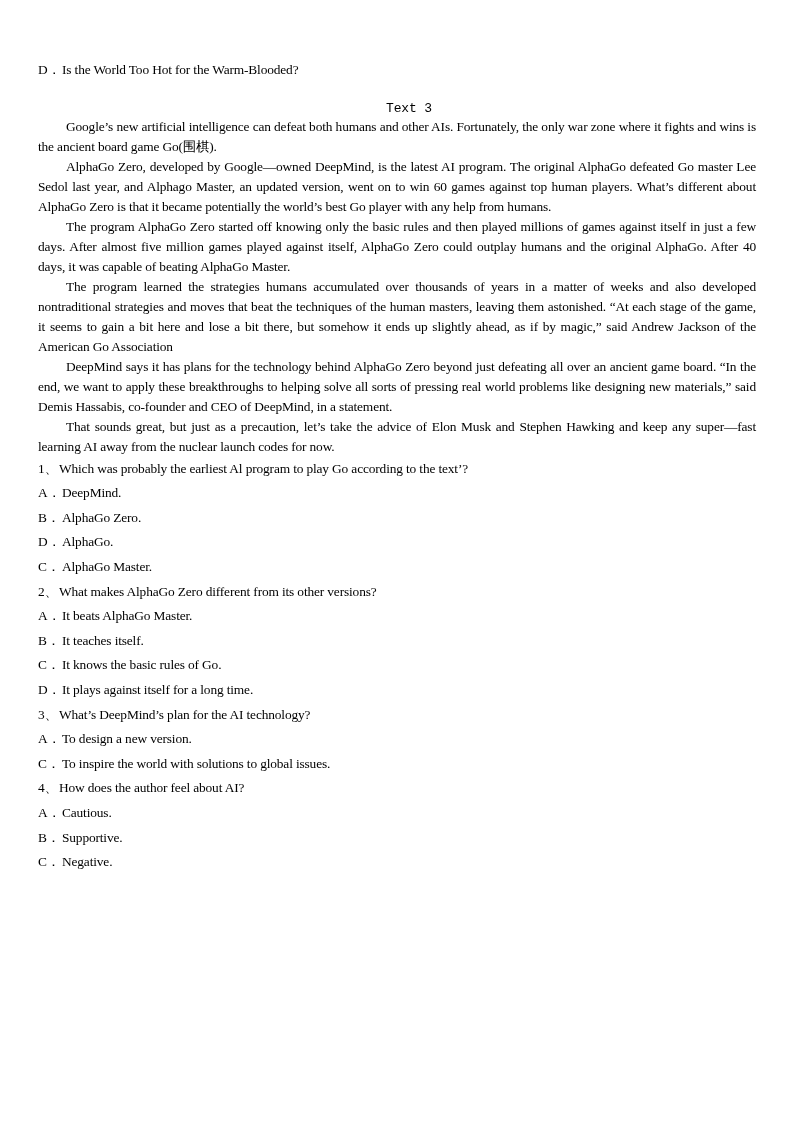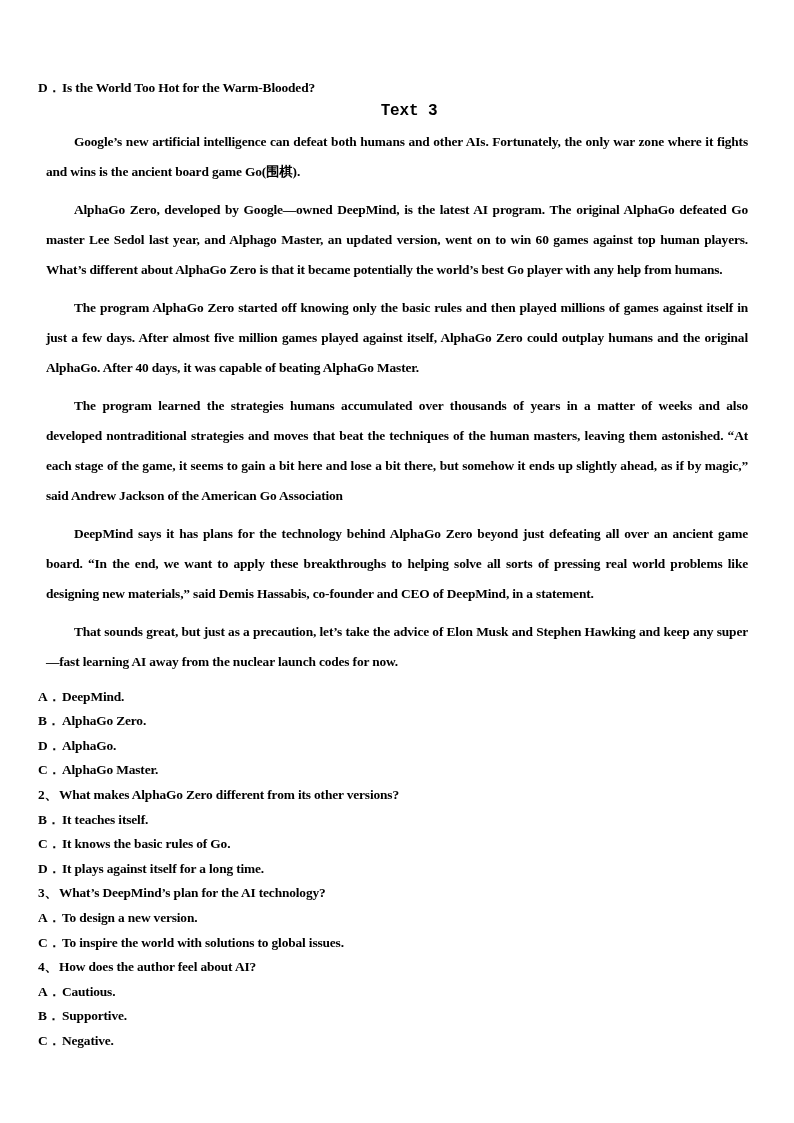--- a/index.html
+++ b/index.html
@@ -13,43 +13,42 @@
     position: relative;
     overflow: hidden;
     color: #000000;
     font-family: "Liberation Serif", "DejaVu Serif", serif;
     font-size: 13.4px;
     letter-spacing: -0.15px;
   }
   .page {
     position: absolute;
     left: 38px;
-    top: 76px;
+    top: 58px;
     width: 718px;
-    font-weight: bold;
   }
   .line {
     line-height: 24.6px;
     white-space: nowrap;
   }
   .para {
-    line-height: 30px;
+    line-height: 20px;
     text-indent: 28px;
     text-align: justify;
-    margin: 8px;
+    margin: 0;
   }
   .para.noindent {
     text-indent: 0;
   }
   .title {
     text-align: center;
     font-family: "Liberation Mono", "DejaVu Sans Mono", monospace;
-    font-size: 16px;
+    font-size: 13px;
     line-height: 16px;
-    margin-top: 2px;
+    margin-top: 18px;
     padding-left: 24px;
   }
   .opt-letter {
     display: inline-block;
     width: 24px;
   }
   .q-num {
     display: inline-block;
     width: 21px;
   }
@@ -66,30 +65,34 @@
   <div class="title">Text 3</div>
 
   <p class="para">Google’s new artificial intelligence can defeat both humans and other AIs. Fortunately, the only war zone where it fights and wins is the ancient board game Go(围棋).</p>
   <p class="para">AlphaGo Zero, developed by Google—owned DeepMind, is the latest AI program. The original AlphaGo defeated Go master Lee Sedol last year, and Alphago Master, an updated version, went on to win 60 games against top human players. What’s different about AlphaGo Zero is that it became potentially the world’s best Go player with any help from humans.</p>
   <p class="para">The program AlphaGo Zero started off knowing only the basic rules and then played millions of games against itself in just a few days. After almost five million games played against itself, AlphaGo Zero could outplay humans and the original AlphaGo. After 40 days, it was capable of beating AlphaGo Master.</p>
   <p class="para">The program learned the strategies humans accumulated over thousands of years in a matter of weeks and also developed nontraditional strategies and moves that beat the techniques of the human masters, leaving them astonished. “At each stage of the game, it seems to gain a bit here and lose a bit there, but somehow it ends up slightly ahead, as if by magic,” said Andrew Jackson of the American Go Association</p>
   <p class="para">DeepMind says it has plans for the technology behind AlphaGo Zero beyond just defeating all over an ancient game board. “In the end, we want to apply these breakthroughs to helping solve all sorts of pressing real world problems like designing new materials,” said Demis Hassabis, co-founder and CEO of DeepMind, in a statement.</p>
   <p class="para">That sounds great, but just as a precaution, let’s take the advice of Elon Musk and Stephen Hawking and keep any super—fast learning AI away from the nuclear launch codes for now.</p>
 
   <div>
+    <div class="line">
+      <span class="q-num">1、</span><span>Which was probably the earliest Al program to play Go according to the text’?</span>
+    </div>
     <div class="line"><span class="opt-letter">A．</span><span>DeepMind.</span></div>
     <div class="line"><span class="opt-letter">B．</span><span>AlphaGo Zero.</span></div>
     <div class="line"><span class="opt-letter">D．</span><span>AlphaGo.</span></div>
     <div class="line"><span class="opt-letter">C．</span><span>AlphaGo Master.</span></div>
   </div>
 
   <div>
     <div class="line">
       <span class="q-num">2、</span><span>What makes AlphaGo Zero different from its other versions?</span>
     </div>
+    <div class="line"><span class="opt-letter">A．</span><span>It beats AlphaGo Master.</span></div>
     <div class="line"><span class="opt-letter">B．</span><span>It teaches itself.</span></div>
     <div class="line"><span class="opt-letter">C．</span><span>It knows the basic rules of Go.</span></div>
     <div class="line"><span class="opt-letter">D．</span><span>It plays against itself for a long time.</span></div>
   </div>
 
   <div>
     <div class="line">
       <span class="q-num">3、</span><span>What’s DeepMind’s plan for the AI technology?</span>
     </div>
     <div class="line"><span class="opt-letter">A．</span><span>To design a new version.</span></div>

